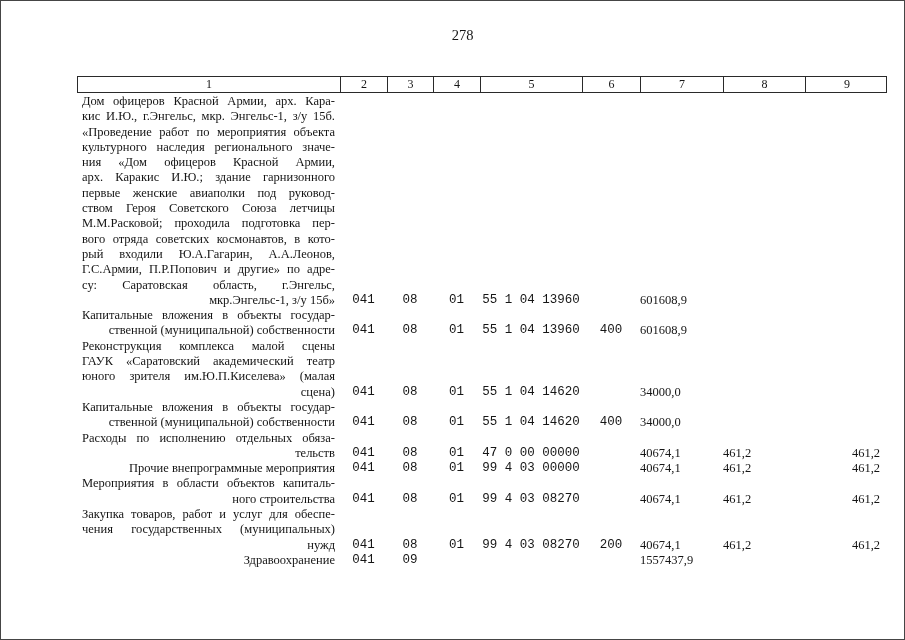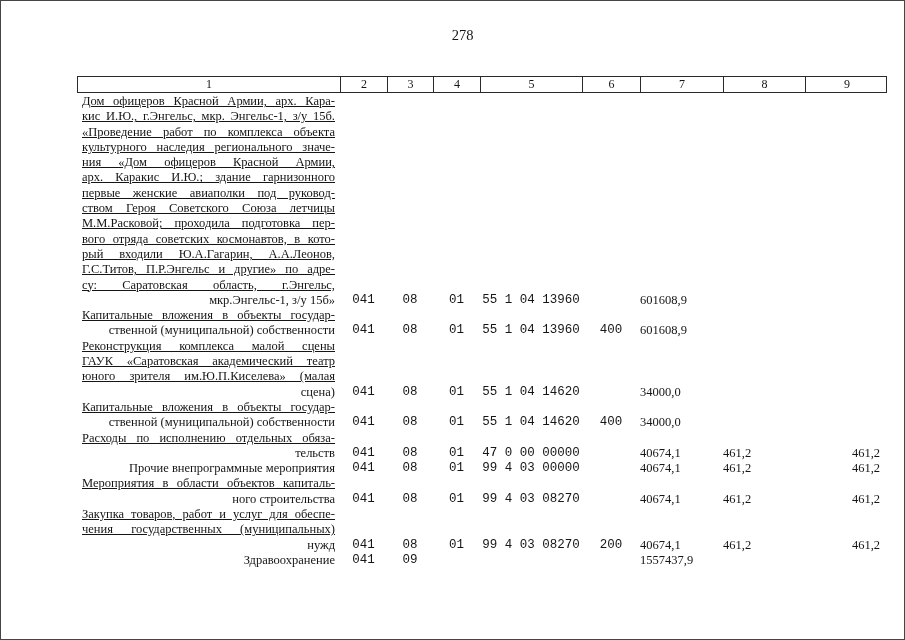--- a/index.html
+++ b/index.html
@@ -42,21 +42,21 @@
   .w2 { width: 47px; }
   .w3 { width: 46px; }
   .w4 { width: 47px; }
   .w5 { width: 102px; }
   .w6 { width: 58px; }
   .w7 { width: 83px; }
   .w8 { width: 82px; }
   .w9 { width: 82px; }
   .namecell { padding: 0 5px; }
   .tline { text-align: right; }
-  .tline.just { text-align: justify; text-align-last: justify; text-decoration: underline; }
+  .tline.just { text-align: justify; text-align-last: justify; }
   .v2, .v3, .v4, .v5, .v6 { text-align: center; font-family: Liberation Mono, monospace; }
   .v7, .v8 { padding-right: 5px; }
   .v9 { text-align: right; padding-right: 7px; }
 </style>
 </head>
 <body>
 
 <div class="page-border"></div>
 
 <div class="page-number">278</div>
@@ -71,30 +71,30 @@
       <div class="hcell w6">6</div>
       <div class="hcell w7">7</div>
       <div class="hcell w8">8</div>
       <div class="hcell w9">9</div>
     </div>
   <div class="tbody">
       <div class="brow">
         <div class="bcell w1 namecell">
           <div class="tline just">Дом офицеров Красной Армии, арх. Кара-</div>
           <div class="tline just">кис И.Ю., г.Энгельс, мкр. Энгельс-1, з/у 15б.</div>
-          <div class="tline just">«Проведение работ по комплекса объекта</div>
+          <div class="tline just">«Проведение работ по мероприятия объекта</div>
           <div class="tline just">культурного наследия регионального значе-</div>
           <div class="tline just">ния «Дом офицеров Красной Армии,</div>
           <div class="tline just">арх. Каракис И.Ю.; здание гарнизонного</div>
           <div class="tline just">первые женские авиаполки под руковод-</div>
           <div class="tline just">ством Героя Советского Союза летчицы</div>
           <div class="tline just">М.М.Расковой; проходила подготовка пер-</div>
           <div class="tline just">вого отряда советских космонавтов, в кото-</div>
           <div class="tline just">рый входили Ю.А.Гагарин, А.А.Леонов,</div>
-          <div class="tline just">Г.С.Титов, П.Р.Энгельс и другие» по адре-</div>
+          <div class="tline just">Г.С.Армии, П.Р.Попович и другие» по адре-</div>
           <div class="tline just">су: Саратовская область, г.Энгельс,</div>
           <div class="tline">мкр.Энгельс-1, з/у 15б»</div>
         </div>
         <div class="bcell w2 v2">041</div>
         <div class="bcell w3 v3">08</div>
         <div class="bcell w4 v4">01</div>
         <div class="bcell w5 v5">55 1 04 13960</div>
         <div class="bcell w6 v6"></div>
         <div class="bcell w7 v7">601608,9</div>
         <div class="bcell w8 v8"></div>
@@ -110,21 +110,21 @@
         <div class="bcell w4 v4">01</div>
         <div class="bcell w5 v5">55 1 04 13960</div>
         <div class="bcell w6 v6">400</div>
         <div class="bcell w7 v7">601608,9</div>
         <div class="bcell w8 v8"></div>
         <div class="bcell w9 v9"></div>
       </div>
       <div class="brow">
         <div class="bcell w1 namecell">
           <div class="tline just">Реконструкция комплекса малой сцены</div>
-          <div class="tline just">ГАУК «Саратовская академический театр</div>
+          <div class="tline just">ГАУК «Саратовский академический театр</div>
           <div class="tline just">юного зрителя им.Ю.П.Киселева» (малая</div>
           <div class="tline">сцена)</div>
         </div>
         <div class="bcell w2 v2">041</div>
         <div class="bcell w3 v3">08</div>
         <div class="bcell w4 v4">01</div>
         <div class="bcell w5 v5">55 1 04 14620</div>
         <div class="bcell w6 v6"></div>
         <div class="bcell w7 v7">34000,0</div>
         <div class="bcell w8 v8"></div>

